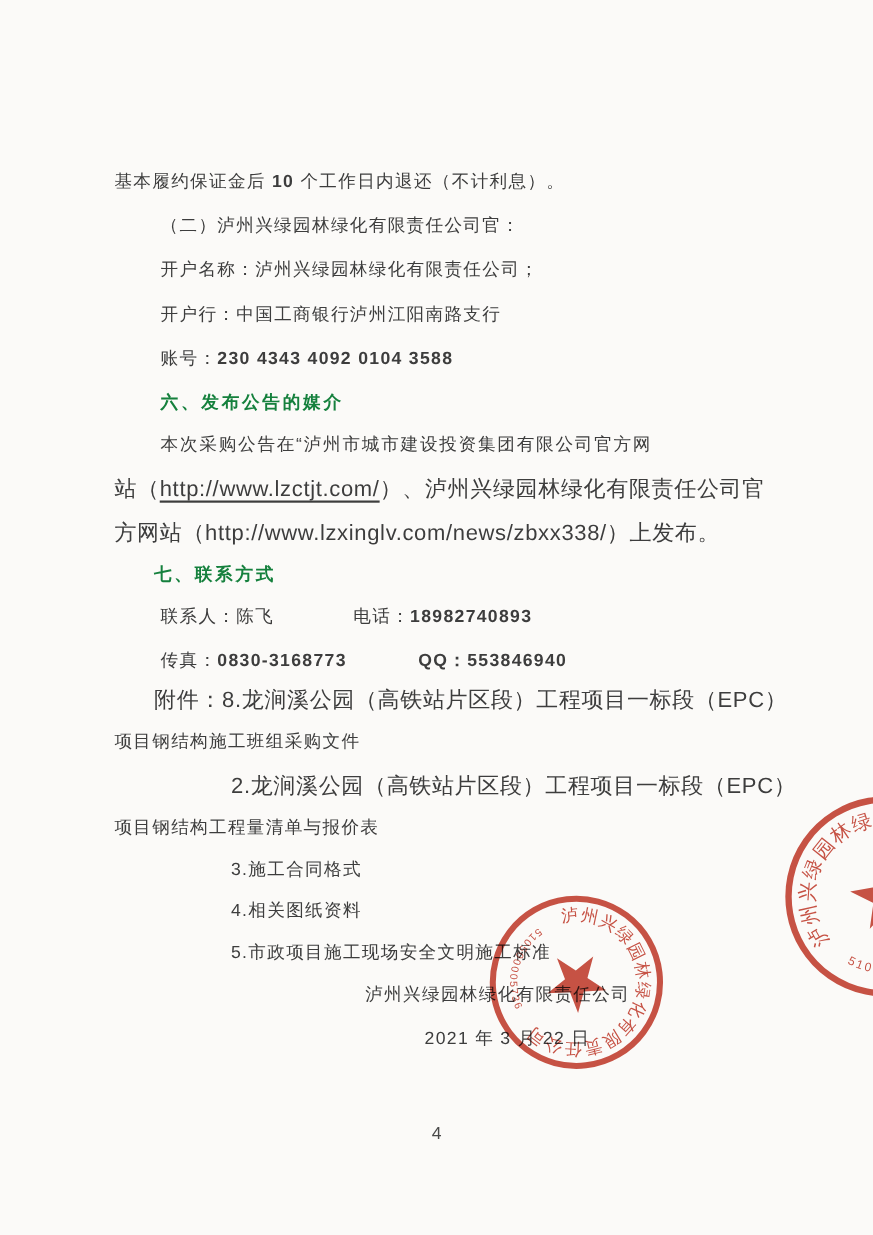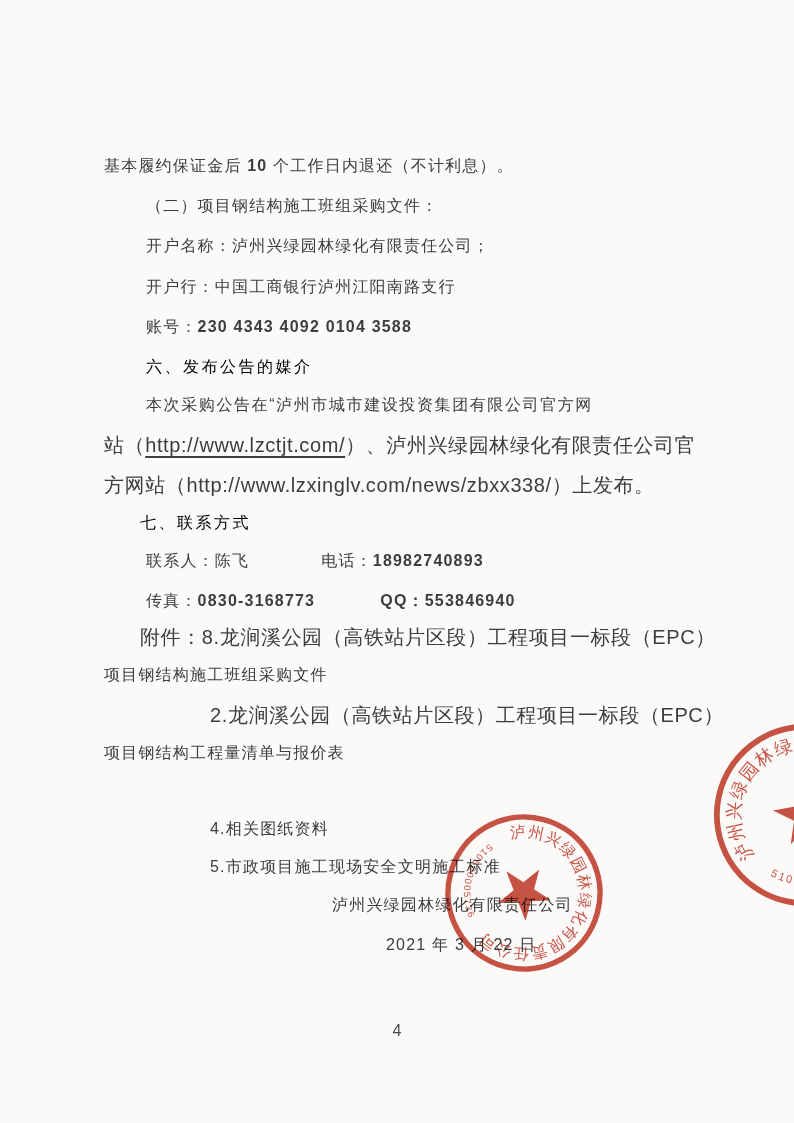--- a/index.html
+++ b/index.html
@@ -13,21 +13,21 @@
   }
   .line{
     position:absolute;
     font-size:16px;
     letter-spacing:1.2px;
     line-height:30px;
     white-space:pre;
     color:#3d3d3d;
   }
   .tight{font-size:20px;letter-spacing:0.6px;}
-  .b{font-weight:normal;color:#000000;letter-spacing:2.5px;}
+  .b{font-weight:bold;color:#15803d;letter-spacing:2.5px;}
   .num{font-weight:600;}
   .url-u{text-decoration:underline;text-underline-offset:4px;}
   .gap-phone{margin-left:72px;margin-top:14px;}
   .gap-qq{margin-left:65px;}
   .footer{
     position:absolute;left:0;top:1022px;width:100%;
     text-align:center;font-size:16px;color:#4a4a4a;
     font-family:"Liberation Sans", sans-serif;
   }
   .seal{
@@ -42,21 +42,21 @@
   .seal-name{font-size:15.5px;letter-spacing:1.2px;}
   .seal-code{font-size:9.5px;letter-spacing:1.8px;font-family:"Liberation Sans", sans-serif;}
 </style>
 </head>
 <body>
 
 <div class="page">
 
   <div class="line" style="left:104px;top:151px"><span>基本履约保证金后 </span><span class="num">10</span><span> 个工作日内退还（不计利息）。</span></div>
 
-  <div class="line" style="left:146px;top:191px">（二）项目钢结构施工班组采购文件：</div>
+  <div class="line" style="left:146px;top:191px">（二）泸州兴绿园林绿化有限责任公司官：</div>
 
   <div class="line" style="left:146px;top:231px">开户名称：泸州兴绿园林绿化有限责任公司；</div>
 
   <div class="line" style="left:146px;top:272px"><span>开户行：</span><span>中国工商银行泸州江阳南路支行</span></div>
 
   <div class="line" style="left:146px;top:312px"><span>账号：</span><span class="num">230 4343 4092 0104 3588</span></div>
 
   <div class="line b" style="left:146px;top:352px">六、发布公告的媒介</div>
 
   <div class="line" style="left:146px;top:390px;letter-spacing:1.6px">本次采购公告在“泸州市城市建设投资集团有限公司官方网</div>
@@ -72,20 +72,21 @@
   <div class="line" style="left:146px;top:586px"><span>传真：</span><span class="num">0830-3168773</span><span class="gap-qq num">QQ：</span><span class="num">553846940</span></div>
 
   <div class="line tight" style="left:140px;top:622px"><span>附件：</span><span>8.龙涧溪公园（高铁站片区段）工程项目一标段（EPC）</span></div>
 
   <div class="line" style="left:104px;top:660px">项目钢结构施工班组采购文件</div>
 
   <div class="line tight" style="left:210px;top:700px">2.龙涧溪公园（高铁站片区段）工程项目一标段（EPC）</div>
 
   <div class="line" style="left:104px;top:738px">项目钢结构工程量清单与报价表</div>
 
+  <div class="line" style="left:210px;top:776px">3.施工合同格式</div>
 
   <div class="line" style="left:210px;top:814px">4.相关图纸资料</div>
 
   <div class="line" style="left:210px;top:852px">5.市政项目施工现场安全文明施工标准</div>
 
   <div class="line" style="left:332px;top:890px">泸州兴绿园林绿化有限责任公司</div>
 
   <div class="line" style="left:386px;top:930px">2021 年 3 月 22 日</div>
 
   <svg class="seal" style="left:424px;top:793px" width="200" height="200" viewBox="-100 -100 200 200">

